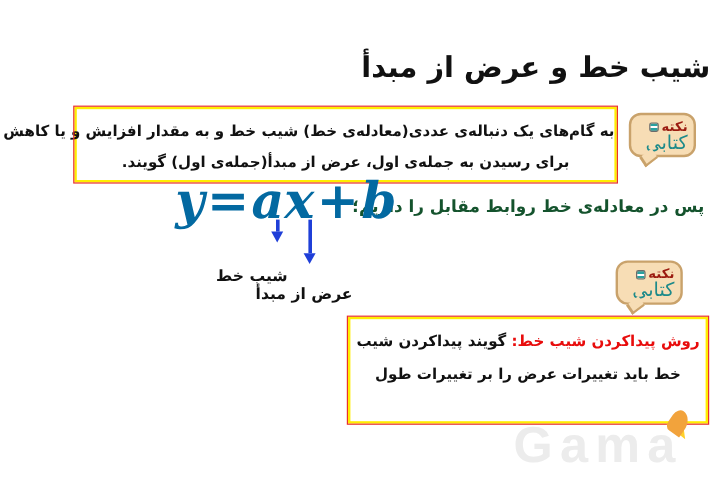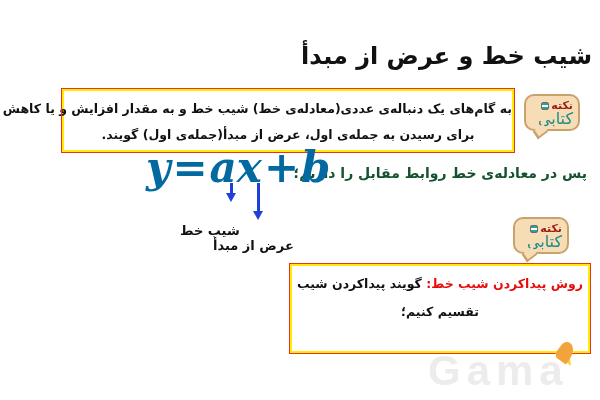--- a/index.html
+++ b/index.html
@@ -125,21 +125,21 @@
   <div class="badge badge2">
     <div class="badge-bubble">
       <div class="badge-line1"><span>نکته</span><span class="book-icon"></span></div>
       <div class="badge-line2">کتابی</div>
       <div class="badge-tail"></div>
     </div>
   </div>
 
   <div class="note-box box2">
     <div class="box-line"><span class="red-heading">روش پیداکردن شیب خط:</span> <span>گویند پیداکردن شیب</span></div>
-    <div class="box-line">تقسیم کنیم؛</div>
+    <div class="box-line">خط باید تغییرات عرض را بر تغییرات طول</div>
   </div>
   <div class="box2-tail"></div>
 
   <div class="watermark">
     <span class="wm-text">Gama</span>
     <span class="wm-swoosh"></span>
   </div>
 
 </div>
 

